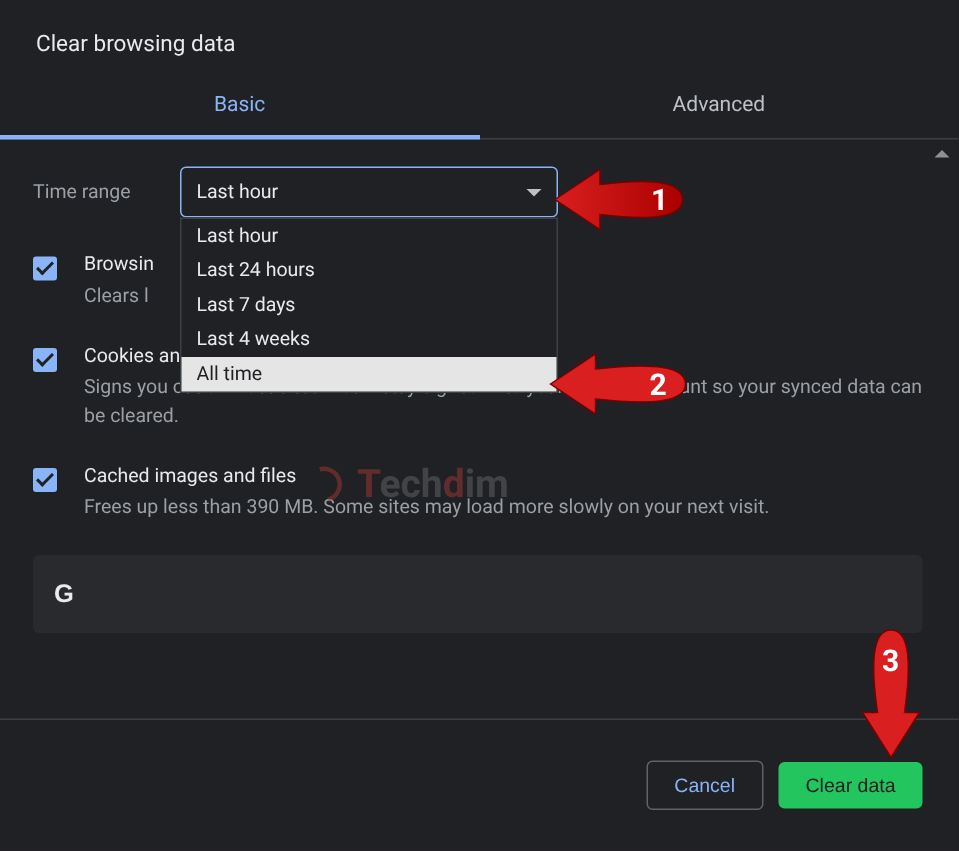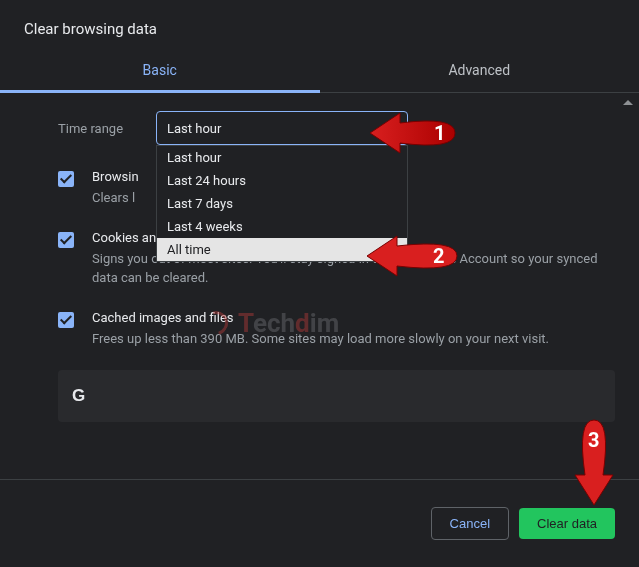--- a/index.html
+++ b/index.html
@@ -39,21 +39,20 @@
     position: absolute;
     left: 0; right: 0; bottom: -1px;
     height: 3px;
     background: #8ab4f8;
   }
   .body {
     padding: 18px 24px 0 22px;
     position: relative;
     height: 370px;
     overflow: hidden;
-    margin-left: 36px;
   }
   .row-time {
     display: flex;
     align-items: center;
     gap: 18px;
     margin-bottom: 24px;
   }
   .label {
     color: #9aa0a6;
     font-size: 13px;

